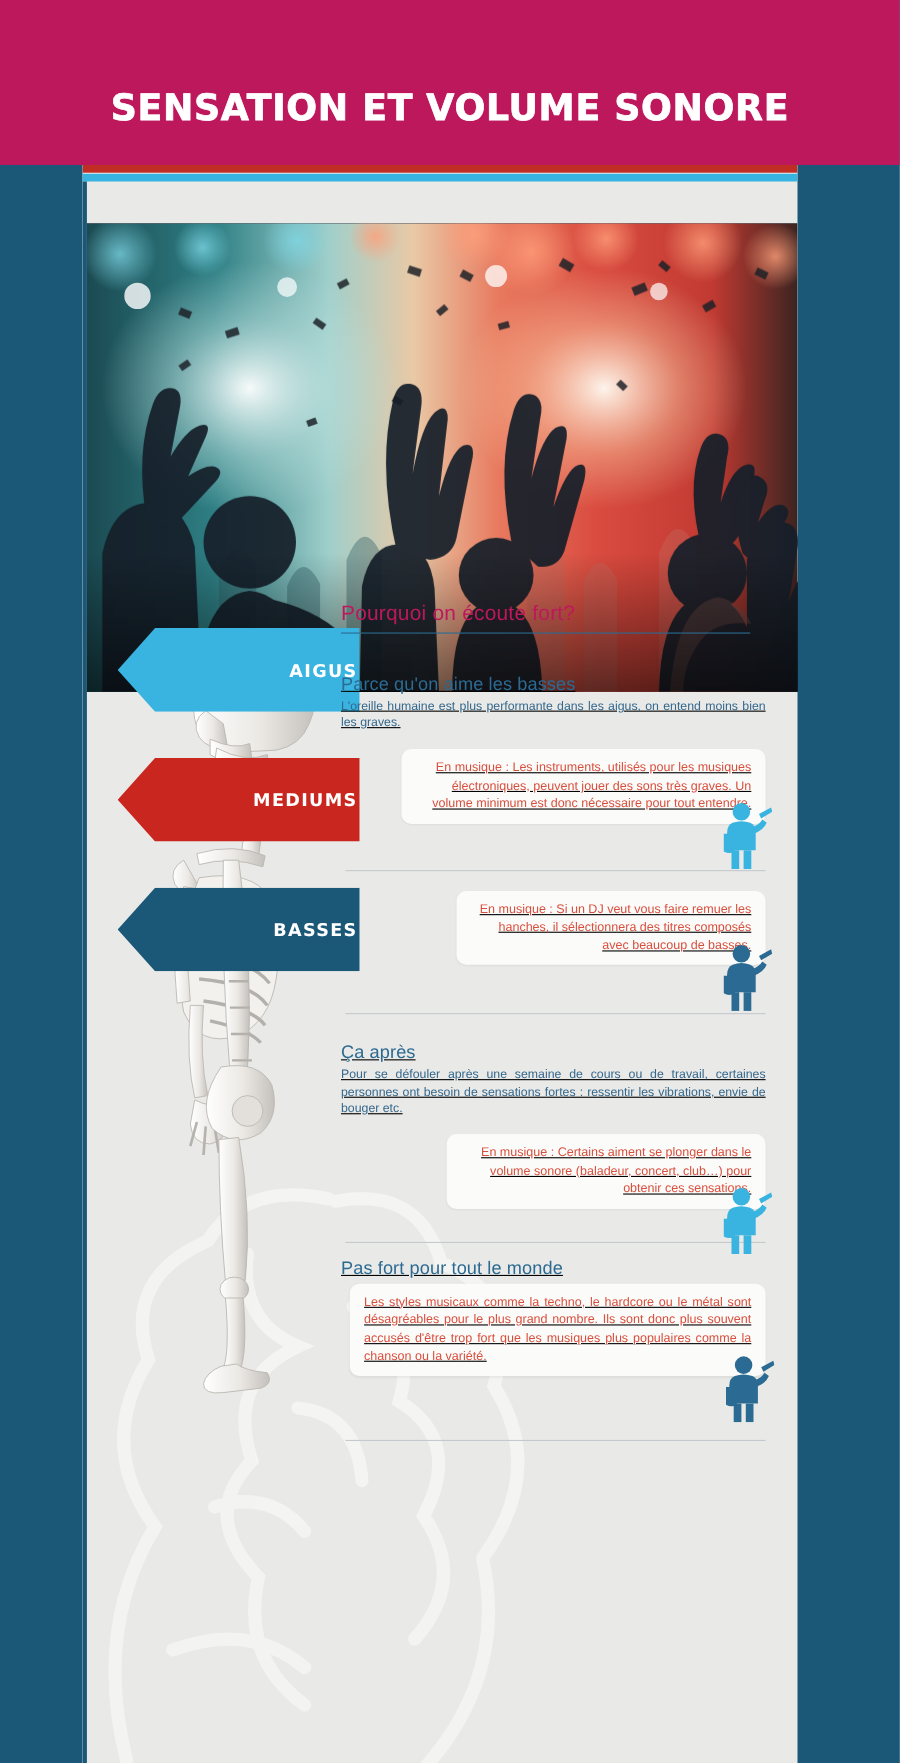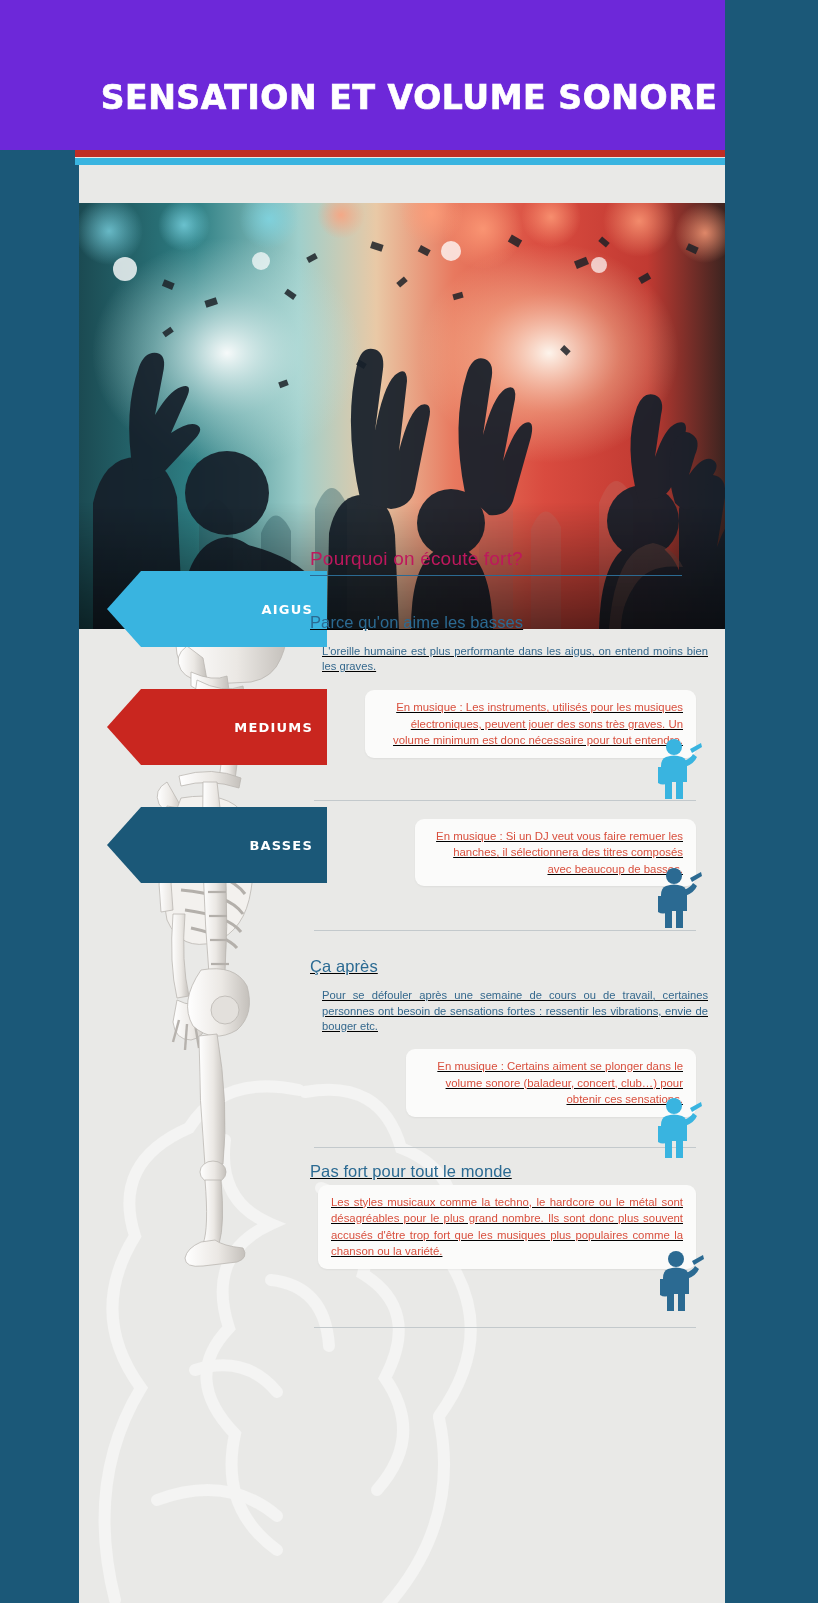--- a/index.html
+++ b/index.html
@@ -6,22 +6,22 @@
   body{
     width:818px;height:1603px;
     background:#1b5878;
     font-family:"Liberation Sans", sans-serif;
     overflow:hidden;
   }
   .poster{position:relative;width:818px;height:1603px;}
 
   
   .header{
-    position:absolute;left:0;top:0;width:725px;height:150px;
-    background:#6d28d9;
+    position:absolute;left:0;top:0;width:818px;height:150px;
+    background:#be185d;
   }
   .title{
     position:absolute;left:0;top:78px;width:818px;
     text-align:center;
     color:#ffffff;
     font-size:33px;
     font-weight:bold;
     letter-spacing:0.6px;
     font-family:"DejaVu Sans", sans-serif;
     text-transform:uppercase;
@@ -53,23 +53,23 @@
     opacity:0.55;pointer-events:none;
   }
 
   
   .skel-col{position:absolute;left:30px;top:400px;width:240px;height:720px;}
 
   
   .band{position:absolute;height:76px;}
   .band svg{display:block;}
   .band-label{
-    position:absolute;right:14px;top:0;height:76px;
+    position:absolute;right:2px;top:0;height:76px;
     display:flex;align-items:center;
-    color:#ffffff;font-weight:bold;font-size:13px;
+    color:#ffffff;font-weight:bold;font-size:16px;
     letter-spacing:1.2px;
     font-family:"DejaVu Sans", sans-serif;
   }
 
   
   .content{position:absolute;left:235px;top:398px;width:400px;}
 
   .sec-title{
     color:#be185d;
     font-size:19px;
@@ -88,21 +88,21 @@
     font-weight:400;
     letter-spacing:0.1px;
     margin:0 0 3px 0;
   }
   .body{
     color:#34688d;
     font-size:11.2px;
     line-height:15.2px;
     text-align:justify;
     width:386px;
-    margin:12px;
+    margin:0;
   }
 
   .callout{
     position:relative;
     background:#fbfbfa;
     border-radius:9px;
     color:#d94f3d;
     font-size:11.4px;
     line-height:16.5px;
     text-align:right;

